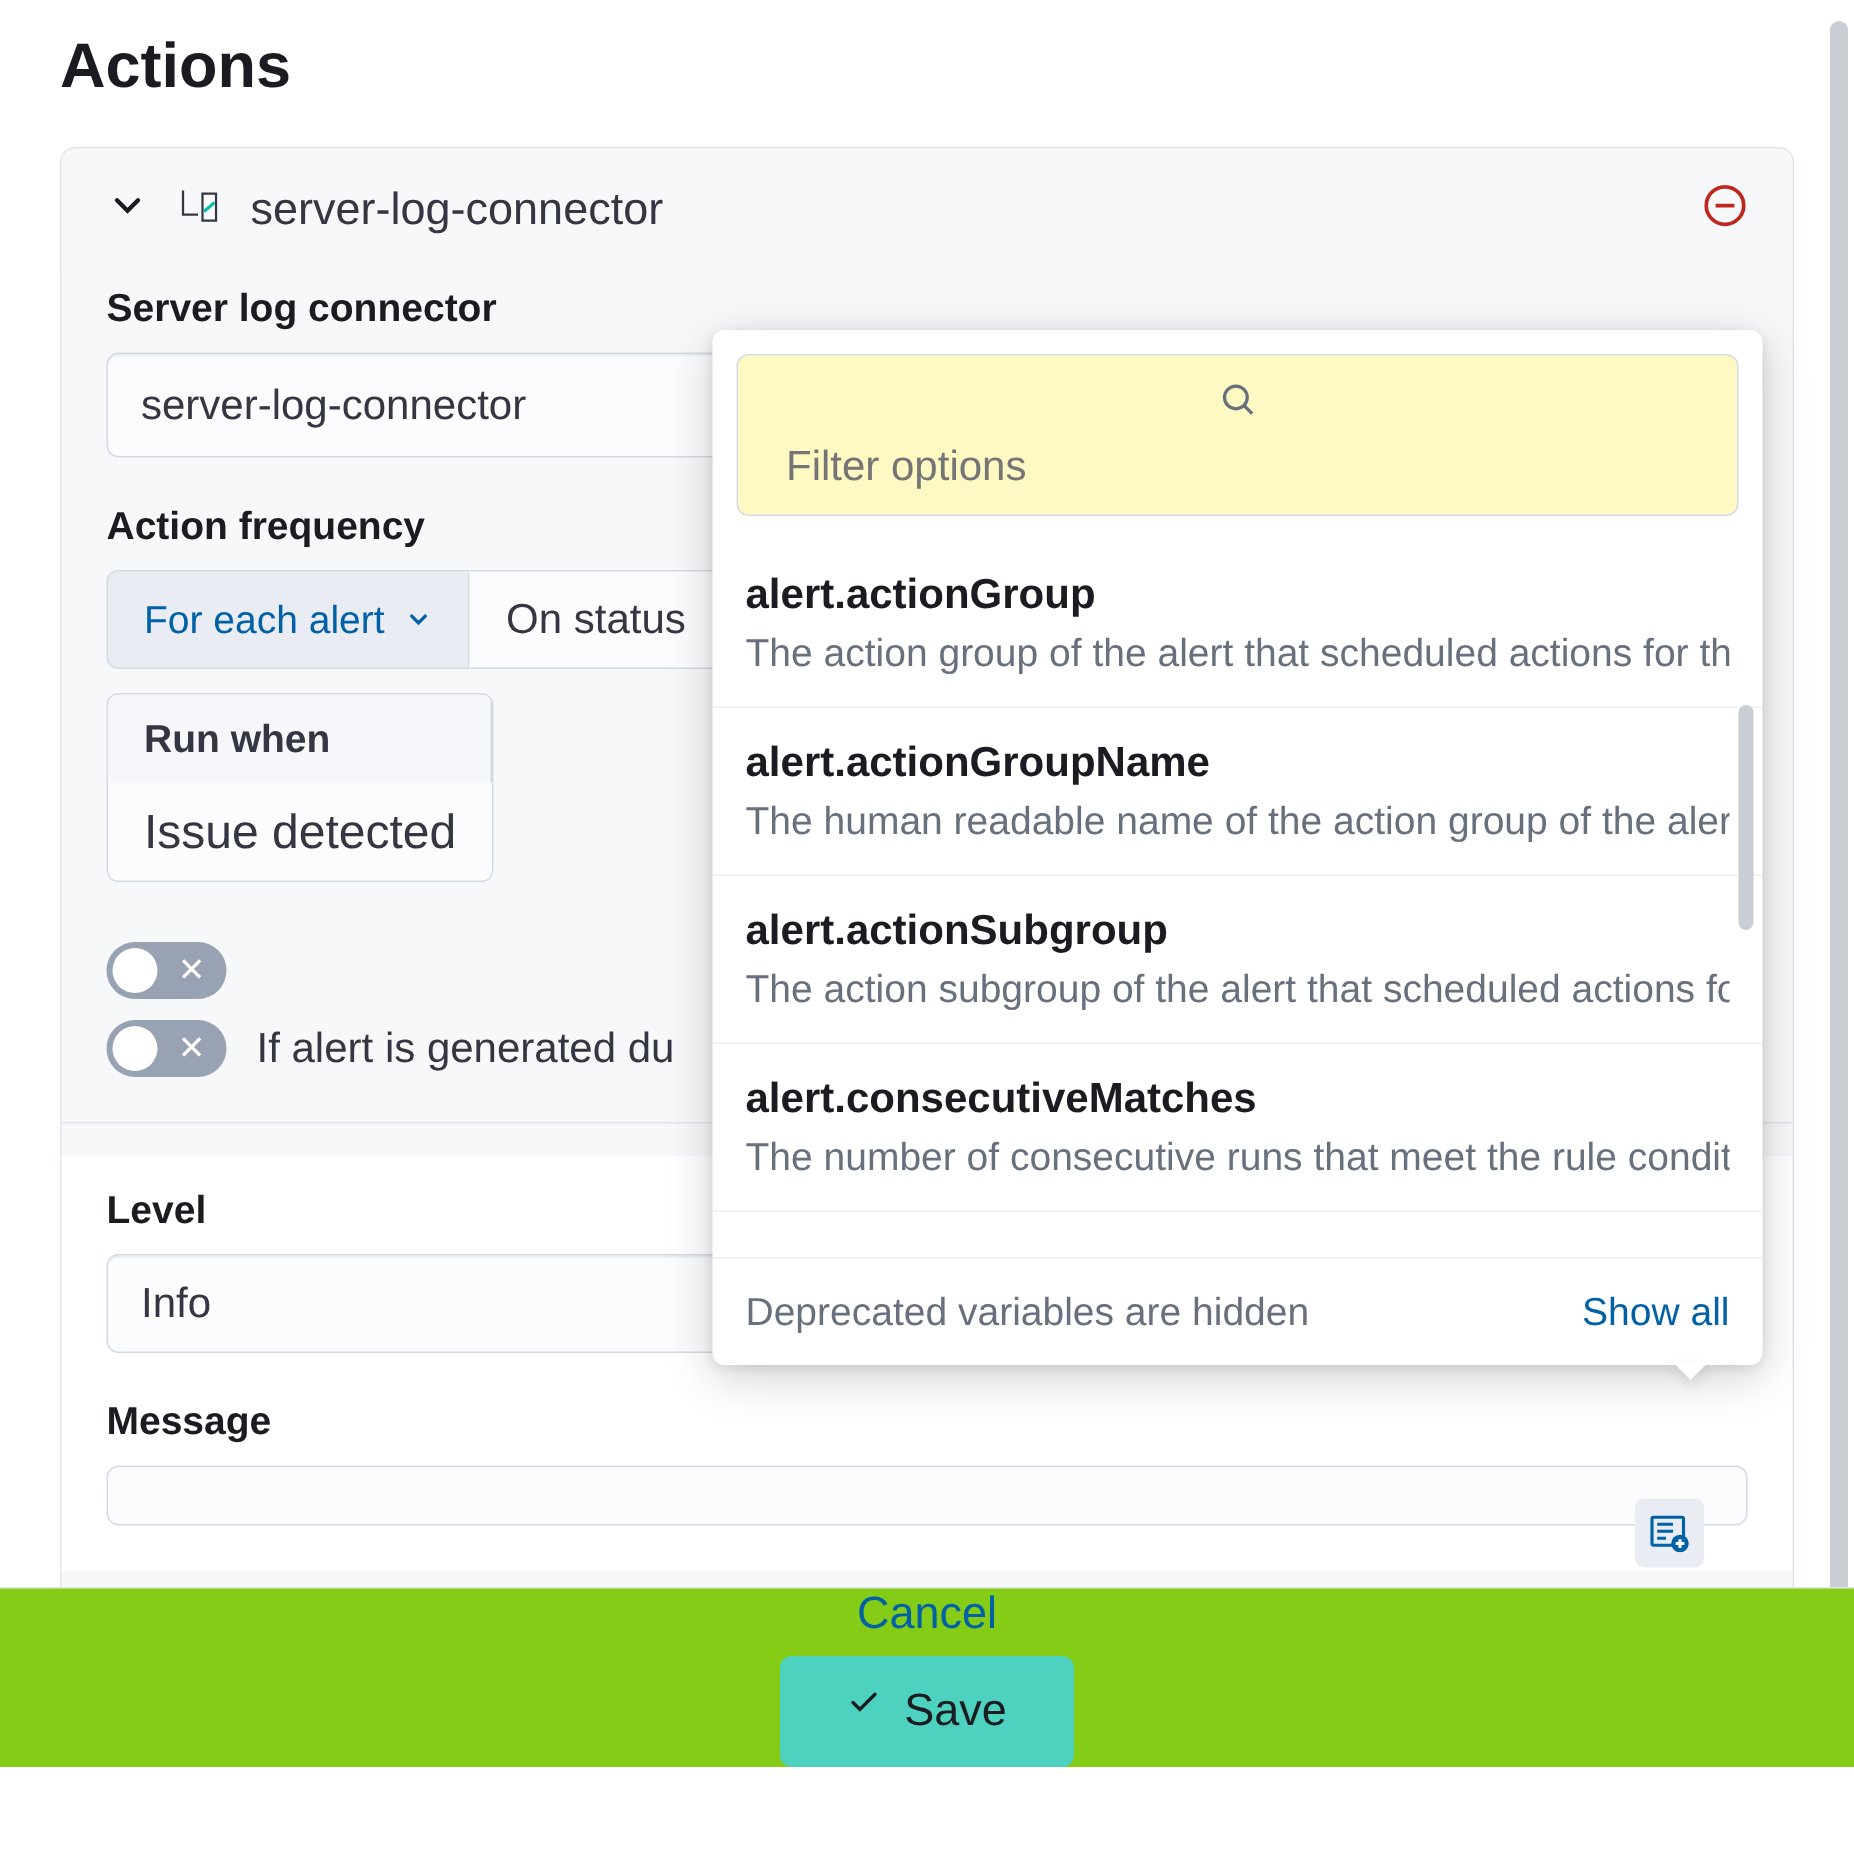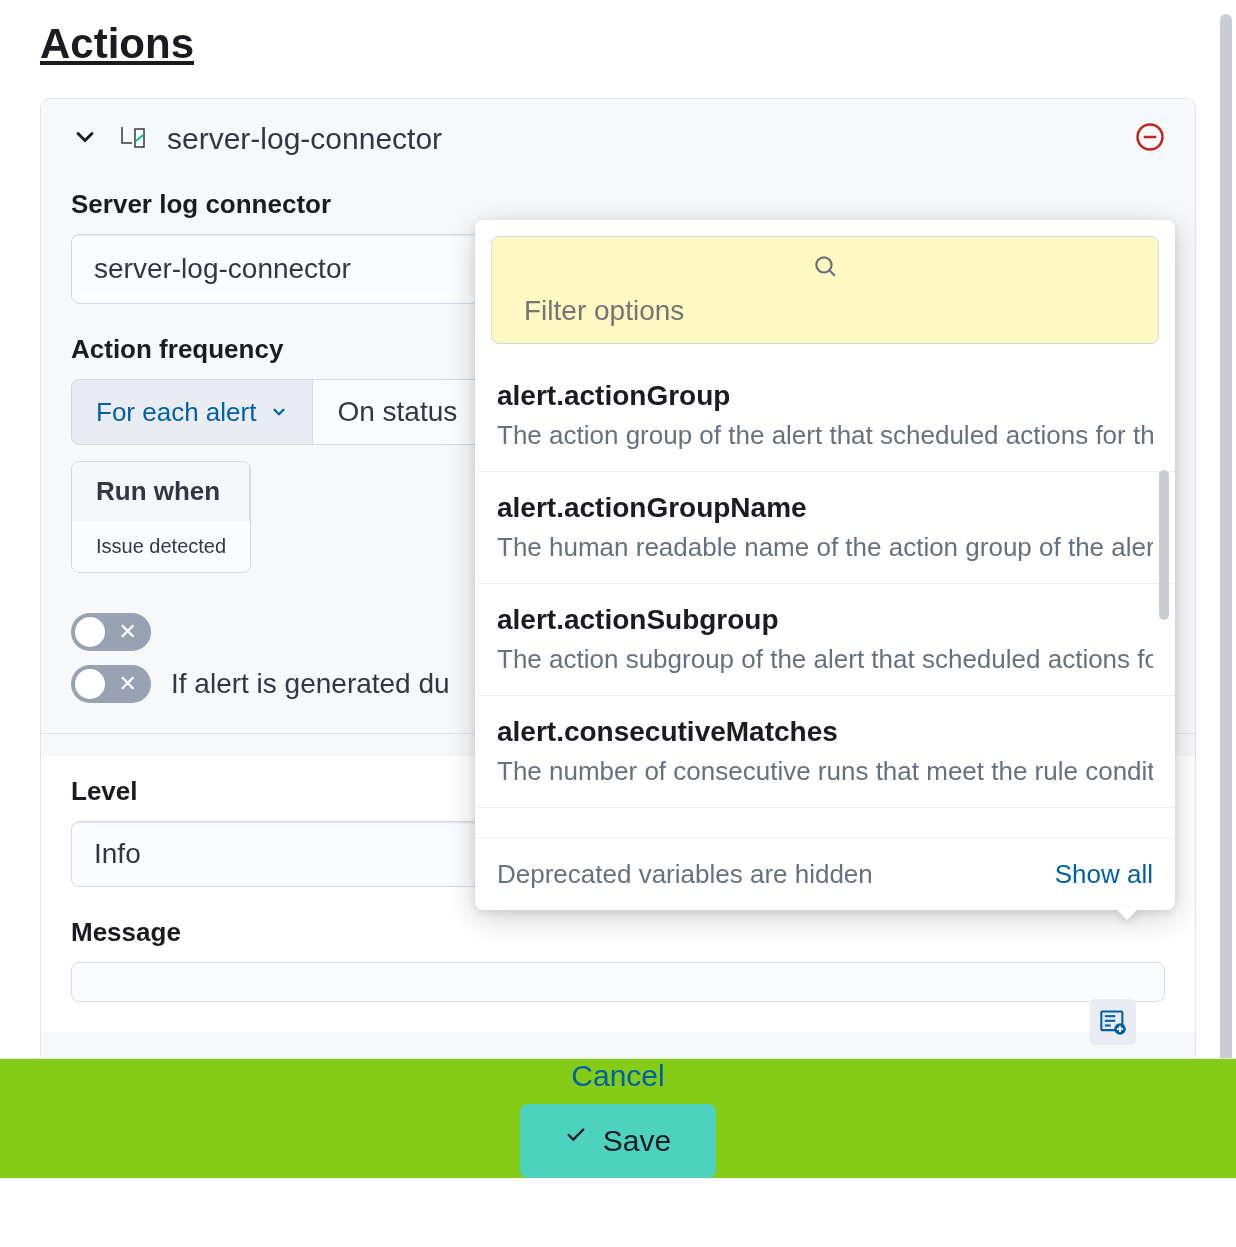--- a/index.html
+++ b/index.html
@@ -18,21 +18,20 @@
     .page {
       padding: 20px 40px 0 40px;
       height: 100%;
       position: relative;
     }
     .page-title {
       font-size: 42px;
       font-weight: 700;
       color: #1a1c21;
       margin-bottom: 30px;
-      text-decoration: underline;
     }
     .action-panel {
       background: #f6f8fa;
       border: 1px solid #e1e5eb;
       border-radius: 10px;
       overflow: hidden;
     }
     .panel-header {
       display: flex;
       align-items: center;
@@ -126,21 +125,21 @@
       padding: 14px 24px;
       background: #f5f7fa;
       border-right: 1px solid #d3dae6;
       font-size: 26px;
       font-weight: 600;
       color: #343741;
     }
     .runwhen-value {
       padding: 14px 24px;
       background: #fbfcfd;
-      font-size: 20px;
+      font-size: 32px;
       color: #343741;
     }
     .toggle-row {
       display: flex;
       align-items: center;
       gap: 20px;
       margin-bottom: 14px;
     }
     .toggle {
       width: 80px;

